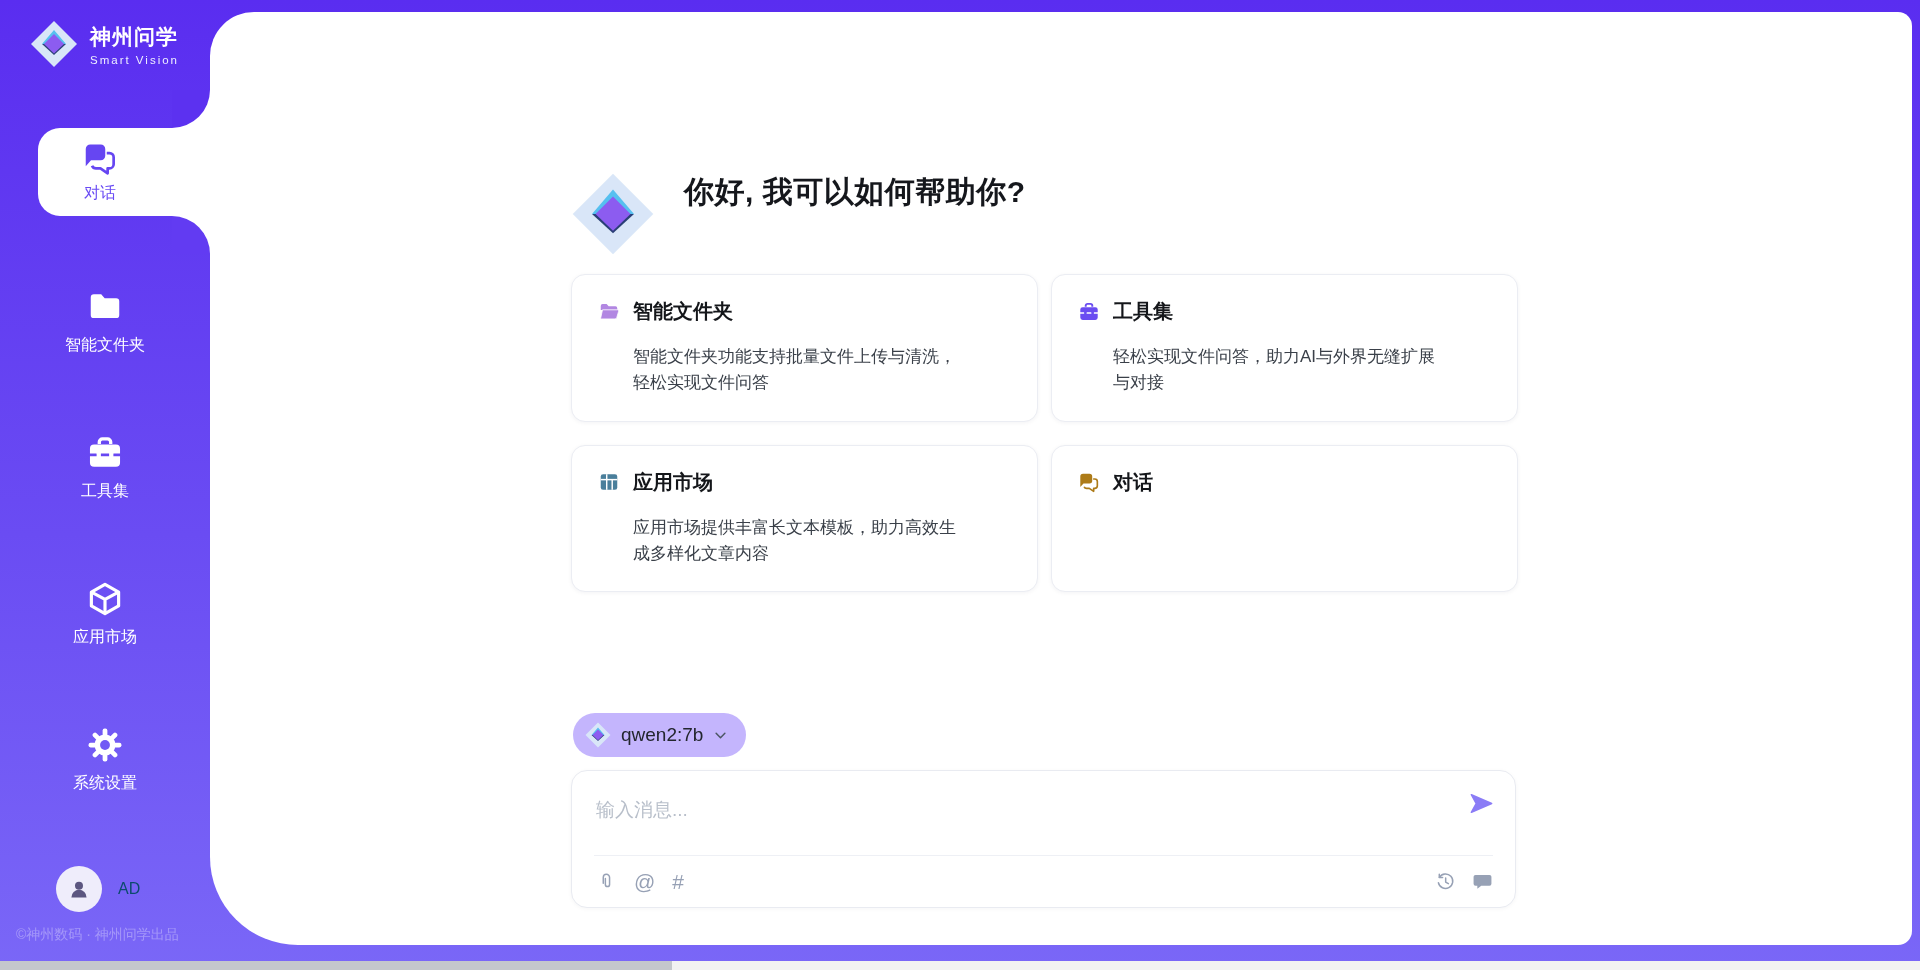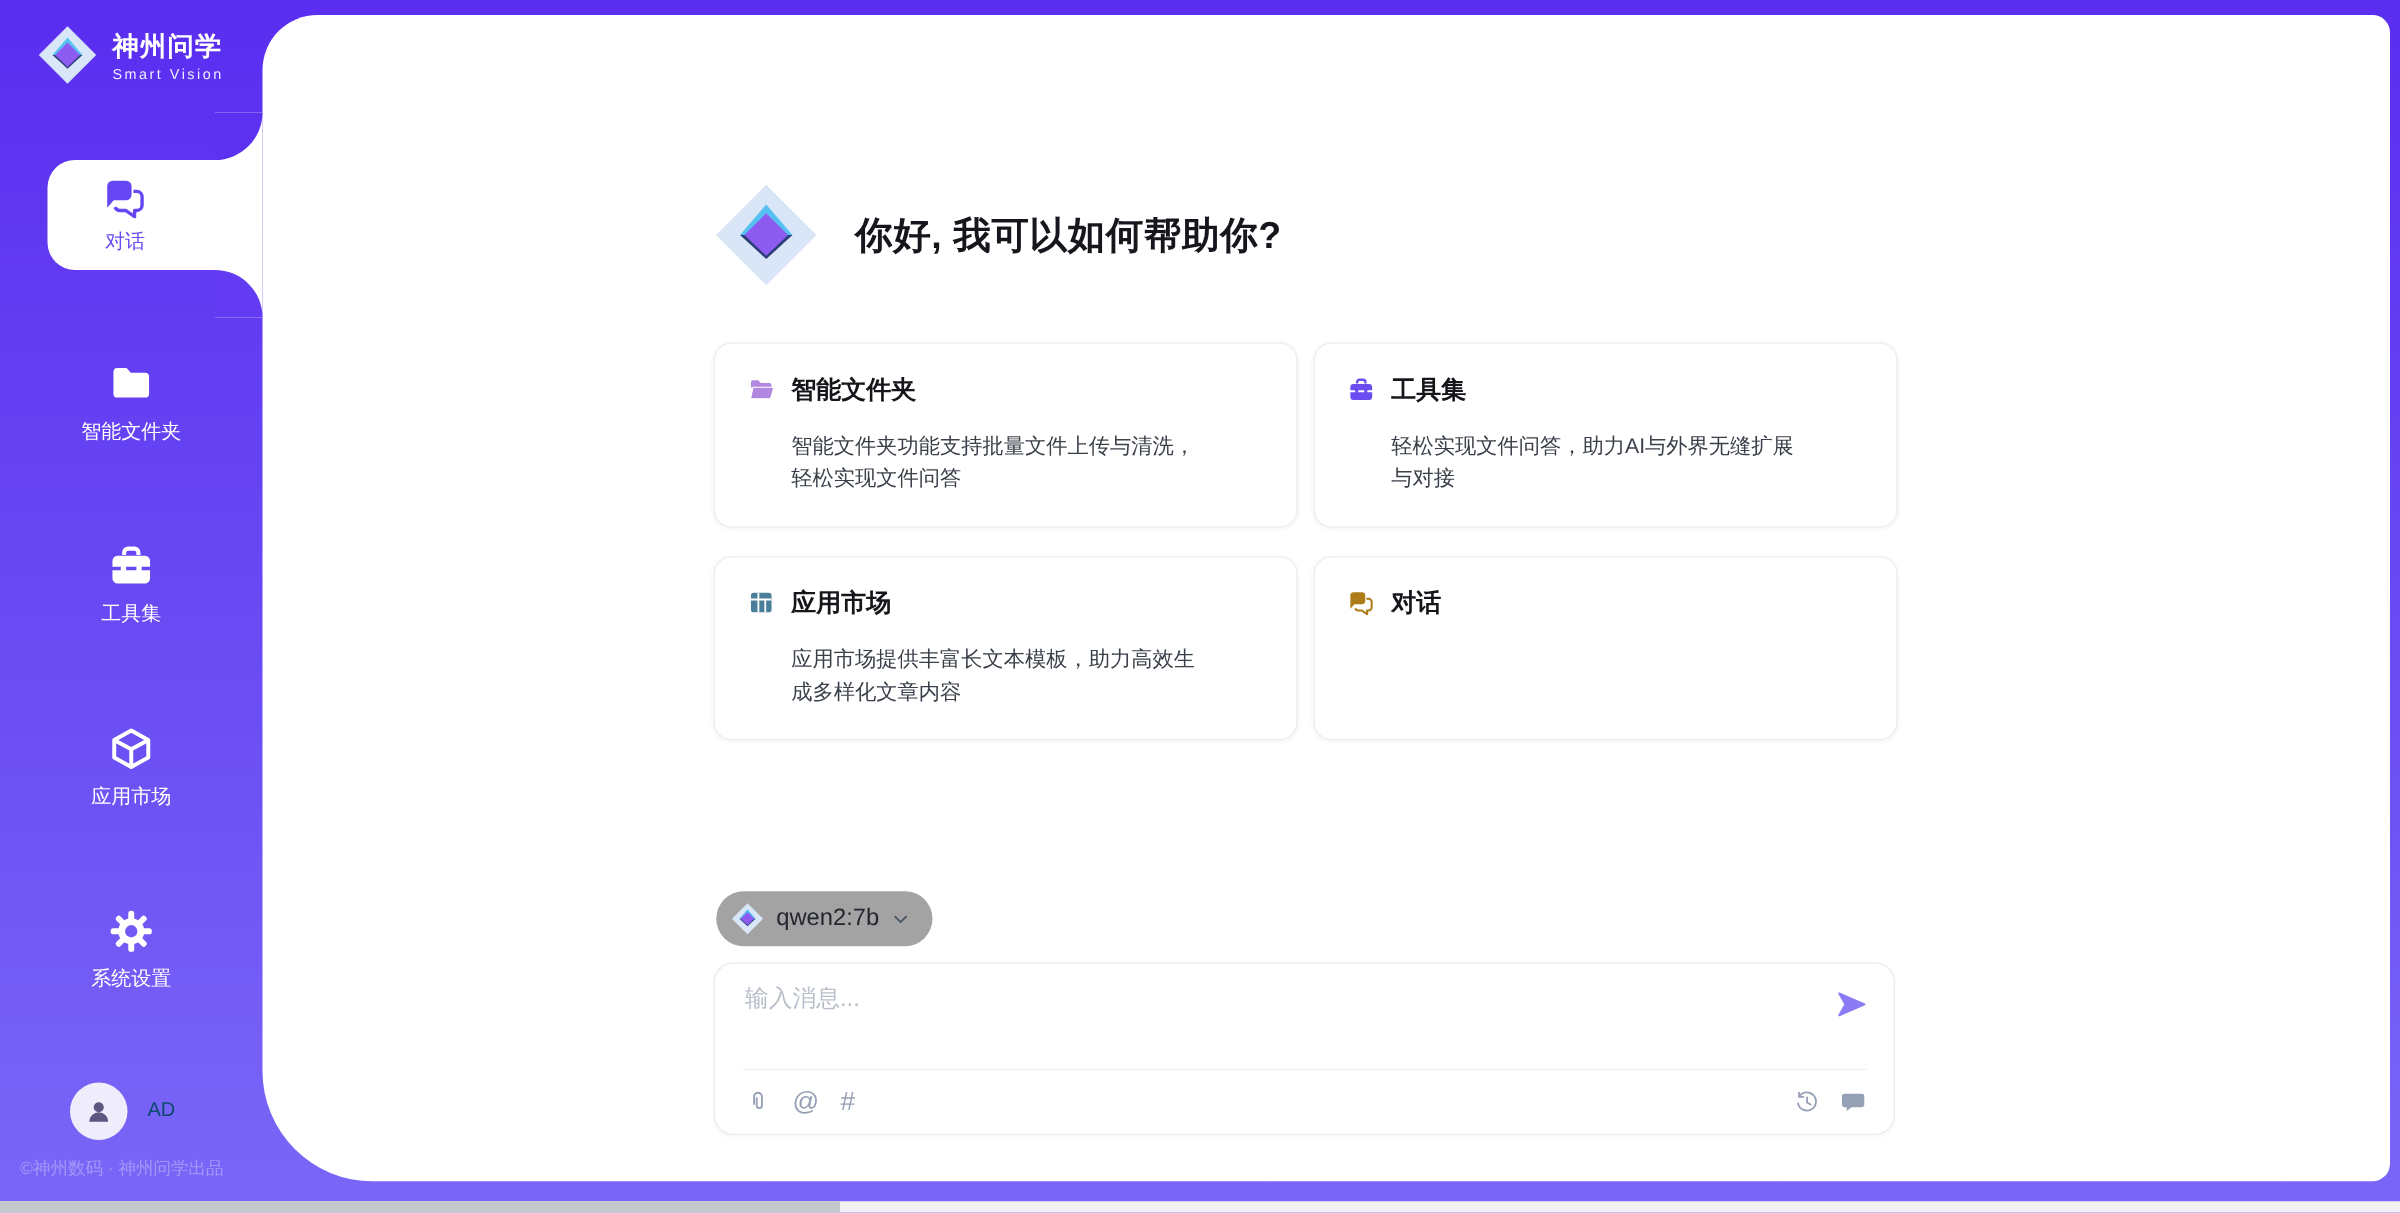--- a/index.html
+++ b/index.html
@@ -41,42 +41,42 @@
   .avatar svg { width:26px; height:26px; color:#5c5680; }
   .user-name { color:#0c4a6e; font-size:16px; }
   .side-footer { position:absolute; left:16px; top:926px; color:rgba(255,255,255,.32); font-size:14px; white-space:nowrap; }
 
   
   .panel {
     position:absolute; left:210px; top:12px; right:8px; bottom:25px;
     background:#fff; border-radius:44px 14px 14px 88px; z-index:1;
   }
 
-  .hero { position:absolute; left:361px; top:134px; display:flex; align-items:center; gap:29px; }
+  .hero { position:absolute; left:361px; top:160px; display:flex; align-items:flex-start; gap:29px; }
   .hero svg { width:84px; height:84px; }
   .hero-text { font-size:30px; font-weight:700; color:#15171c; letter-spacing:.5px; }
 
   .cards { position:absolute; left:361px; top:262px; width:947px;
     display:grid; grid-template-columns:1fr 1fr; column-gap:13px; row-gap:23px; }
   .card { background:#fff; border:1px solid #ebedf3; border-radius:14px; min-height:128px;
     padding:23px 26px 24px; box-shadow:0 1px 4px rgba(25,28,60,.05); cursor:pointer; }
   .card-head { display:flex; align-items:center; gap:13px; }
   .card-head svg { width:22px; height:22px; flex:0 0 22px; }
   .card-title { font-size:20px; font-weight:700; color:#14161a; }
   .card-desc { margin-top:19px; margin-left:35px; font-size:17px; line-height:1.55; color:#3a4049; max-width:330px; }
 
   .model-select { position:absolute; left:363px; top:701px; height:44px; border-radius:22px;
-    background:#a3a3a3; display:inline-flex; align-items:center; gap:10px; padding:0 18px 0 12px; cursor:pointer; }
+    background:#c4b5fd; display:inline-flex; align-items:center; gap:10px; padding:0 18px 0 12px; cursor:pointer; }
   .model-select svg.logo { width:26px; height:26px; }
   .model-label { font-size:19px; color:#23262e; }
   .model-select .chev { width:15px; height:15px; color:#4b5563; }
 
   .composer { position:absolute; left:361px; top:758px; width:945px; height:138px;
     background:#fff; border:1px solid #e9ebf1; border-radius:16px; box-shadow:0 1px 4px rgba(25,28,60,.04); }
-  .composer input { position:absolute; left:24px; top:14px; width:840px; height:30px; border:none; outline:none;
+  .composer input { position:absolute; left:24px; top:24px; width:840px; height:30px; border:none; outline:none;
     font-size:19px; color:#30343c; font-family:inherit; background:transparent; }
   .composer input::placeholder { color:#b8bfca; }
   .send-btn { position:absolute; right:20px; top:19px; width:27px; height:27px; color:#8b7cf6; cursor:pointer; }
   .composer-divider { position:absolute; left:22px; right:22px; top:84px; height:1px; background:#eef0f5; }
   .composer-tools { position:absolute; left:24px; right:22px; top:85px; bottom:0;
     display:flex; align-items:center; justify-content:space-between; color:#97a1b5; }
   .tools-left { display:flex; align-items:center; gap:17px; }
   .tools-right { display:flex; align-items:center; gap:16px; }
   .tool { cursor:pointer; color:#97a1b5; display:flex; align-items:center; }
   .tool svg { width:21px; height:21px; }

